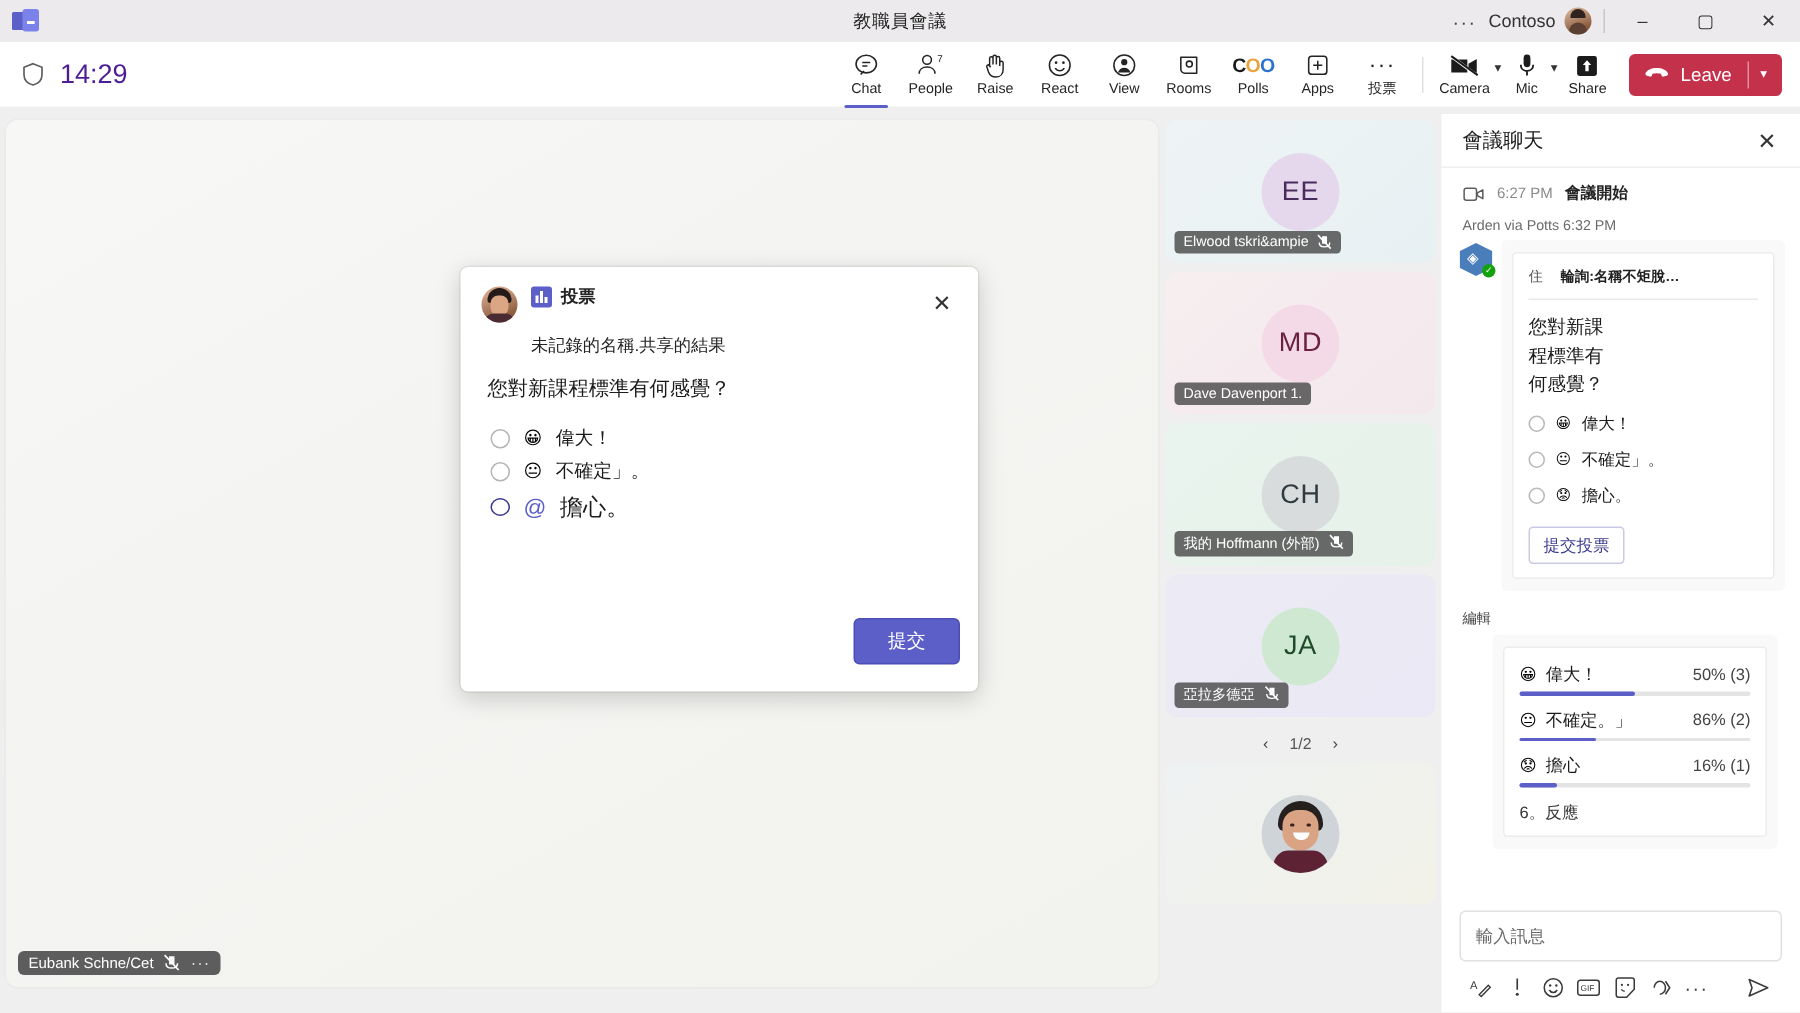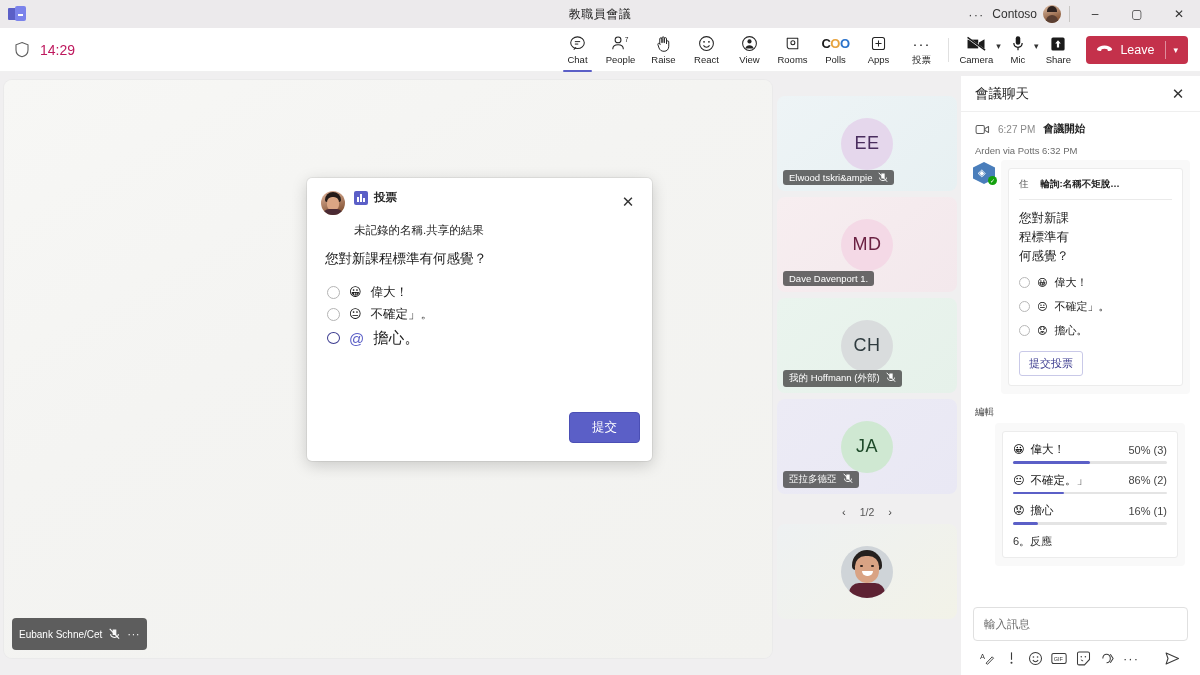--- a/index.html
+++ b/index.html
@@ -46,21 +46,21 @@
   .tb-sep { width:1px; height:16px; background:#c8c6c4; margin:0 4px;}
 
   
   .toolbar {
     position: absolute; top: 28px; left: 0; width: 1200px; height: 44px;
     background: #fff; display: flex; align-items: center;
     border-bottom: 1px solid #f0f0f0;
   }
   .tool-left { display: flex; align-items: center; gap: 10px; margin-left: 14px; }
   .shield { width: 16px; height: 17px; }
-  .clock { font-size: 14px; color: #be185d; }
+  .clock { font-size: 18px; color: #4c1d95; }
   .tool-center {
     position: absolute; left: 556px; display: flex; align-items: flex-end; height: 44px;
   }
   .titem {
     width: 43px; height: 44px; display: flex; flex-direction: column;
     align-items: center; justify-content: center; gap: 1px; position: relative;
     cursor: default;
   }
   .titem .ic { height: 19px; display: flex; align-items: center; justify-content: center; color:#242424;}
   .titem .lb { font-size: 9.5px; color: #242424; line-height: 11px; }
@@ -84,25 +84,25 @@
 
   
   .stage {
     position: absolute; top: 80px; left: 4px; width: 768px; height: 578px;
     background: linear-gradient(150deg,#f7f7f5 0%,#f4f4f2 40%,#f2f2ef 100%);
     border-radius: 8px; box-shadow: 0 0 0 1px #eaeaea;
   }
   .selflabel {
     position: absolute; left: 8px; bottom: 8px; height: 16px;
     background: rgba(60,60,60,.82); border-radius: 4px; color: #fff;
-    display: flex; align-items: center; gap: 7px; padding: 16px 7px; font-size: 10px;
+    display: flex; align-items: center; gap: 7px; padding: 0 7px; font-size: 10px;
   }
 
   
-  .strip { position: absolute; top: 96px; left: 777px; width: 180px; }
+  .strip { position: absolute; top: 80px; left: 777px; width: 180px; }
   .tile {
     width: 180px; height: 95px; border-radius: 8px; position: relative;
     margin-bottom: 6px; overflow: hidden;
   }
   .tile .av {
     position: absolute; left: 50%; top: 50%; transform: translate(-50%,-50%);
     width: 52px; height: 52px; border-radius: 50%;
     display: flex; align-items: center; justify-content: center;
     font-size: 18px; letter-spacing: .5px;
   }

